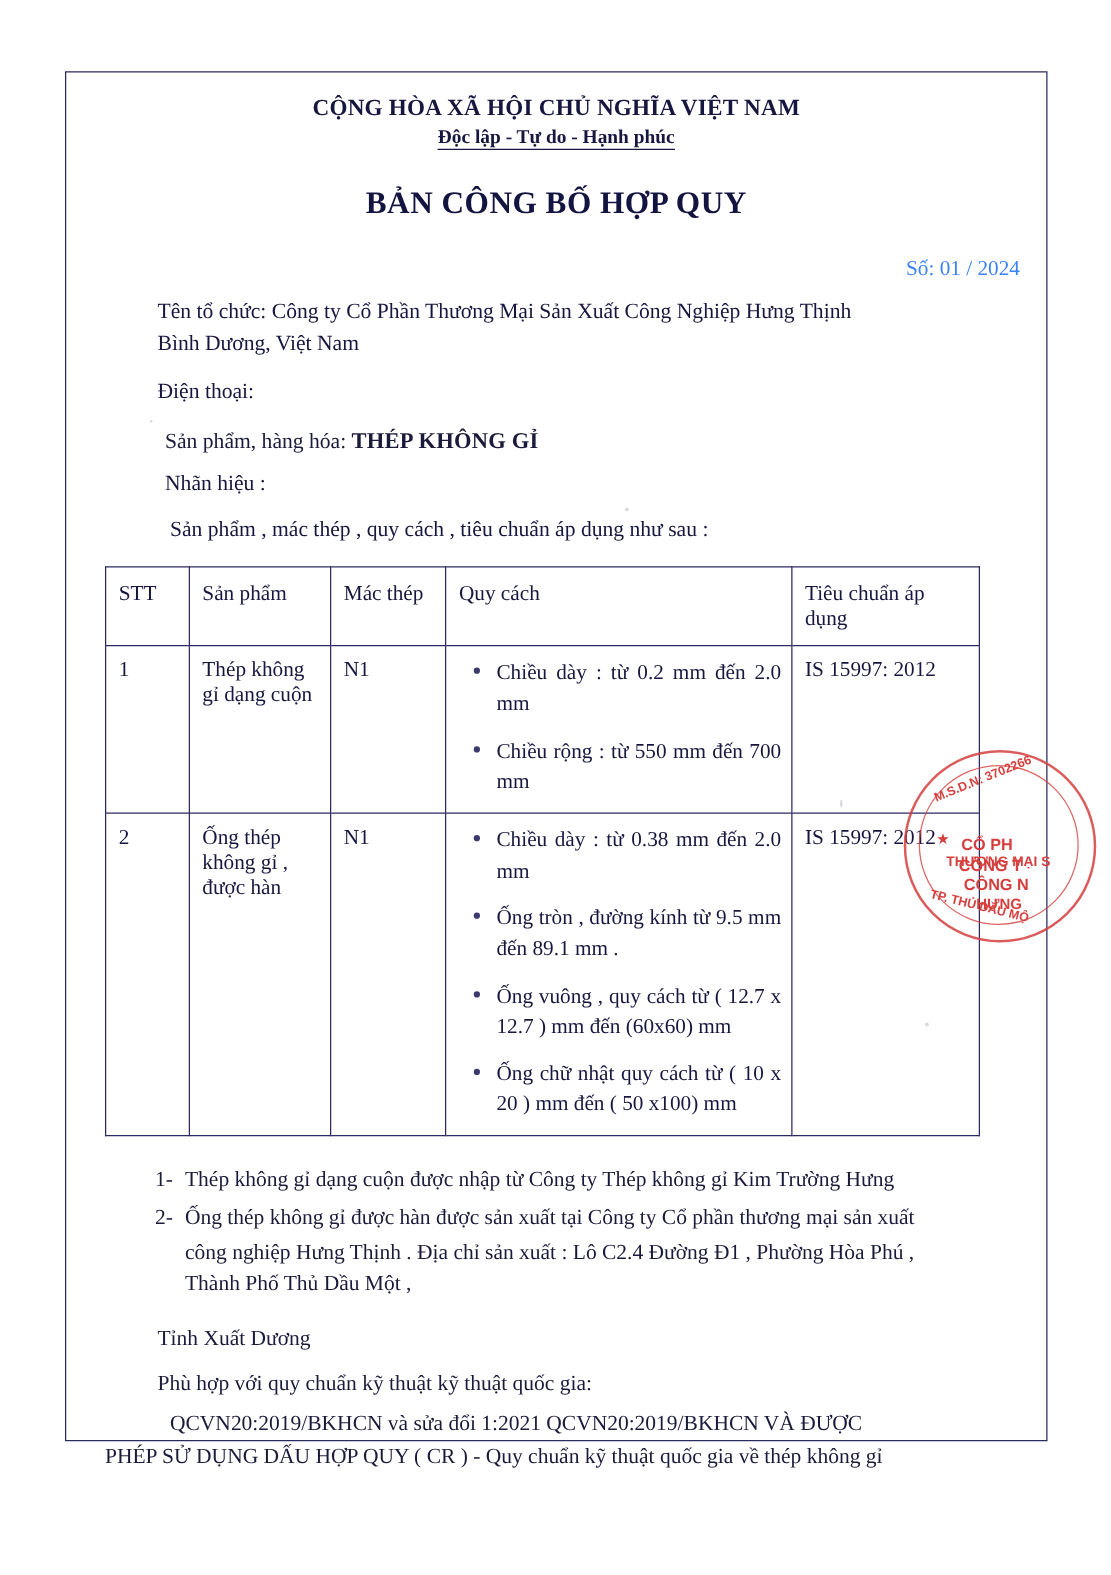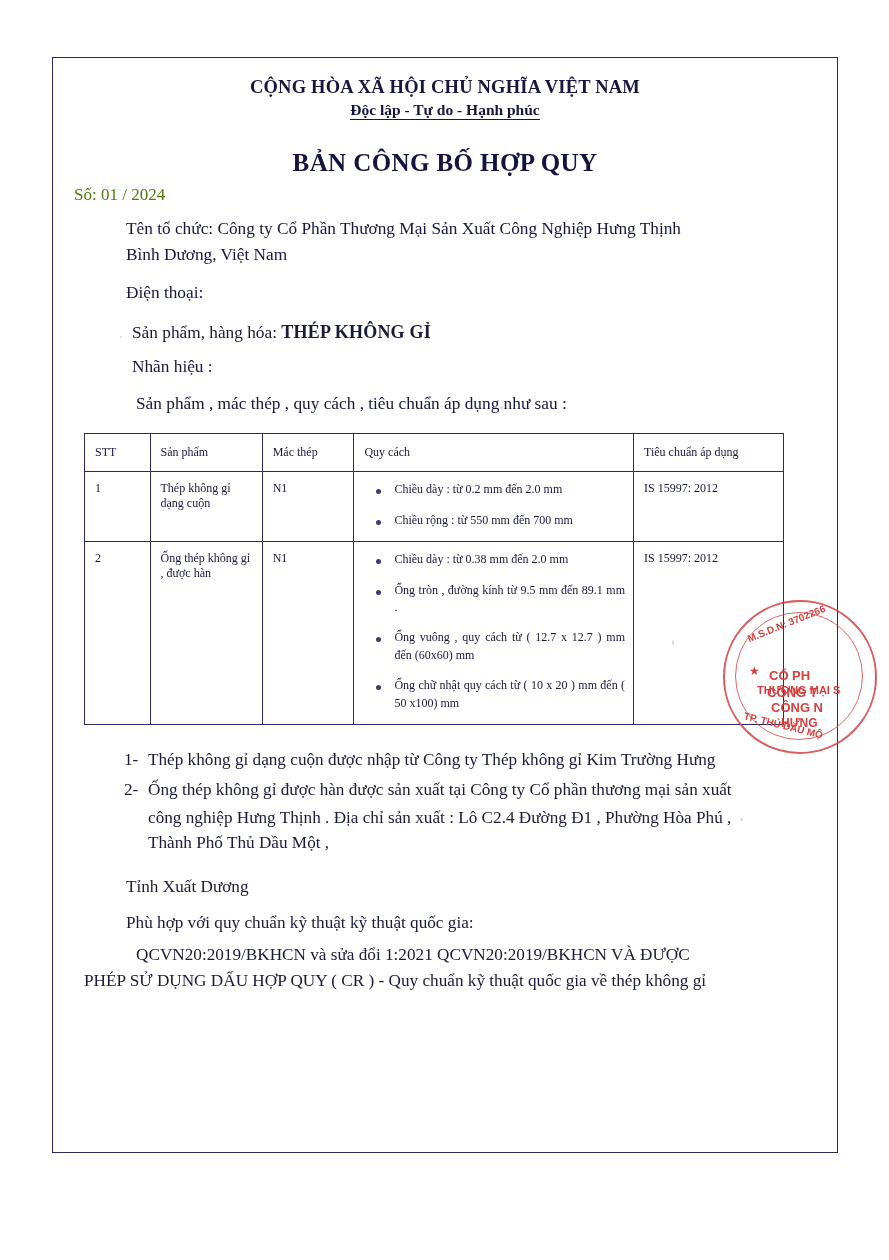--- a/index.html
+++ b/index.html
@@ -59,24 +59,24 @@
   }
   .main-title {
     text-align: center;
     font-weight: bold;
     font-size: 25px;
     margin-top: 30px;
     letter-spacing: 0.4px;
     color: #141440;
   }
   .doc-number {
-    text-align: left;
+    text-align: right;
     font-size: 17px;
-    margin-top: 8px;
-    color: #4d7c0f;
+    margin-top: 28px;
+    color: #3b82f6;
   }
   .para {
     font-size: 17.3px;
     line-height: 1.52;
     margin-top: 11px;
     color: #16163f;
   }
   .indent-1 { padding-left: 52px; }
   .indent-2 { padding-left: 58px; }
   .indent-3 { padding-left: 62px; }
@@ -87,21 +87,21 @@
   }
   .product-line .pname {
     font-weight: bold;
     font-size: 18px;
     letter-spacing: 0.2px;
   }
   table.spec {
     border-collapse: collapse;
     width: 700px;
     margin: 16px 0 0 10px;
-    font-size: 12px;
+    font-size: 17px;
   }
   table.spec td, table.spec th {
     border: 1.1px solid #2b2b62;
     vertical-align: top;
     padding: 9px 8px 10px 10px;
     color: #16163f;
     font-weight: normal;
     text-align: left;
   }
   table.spec th {

